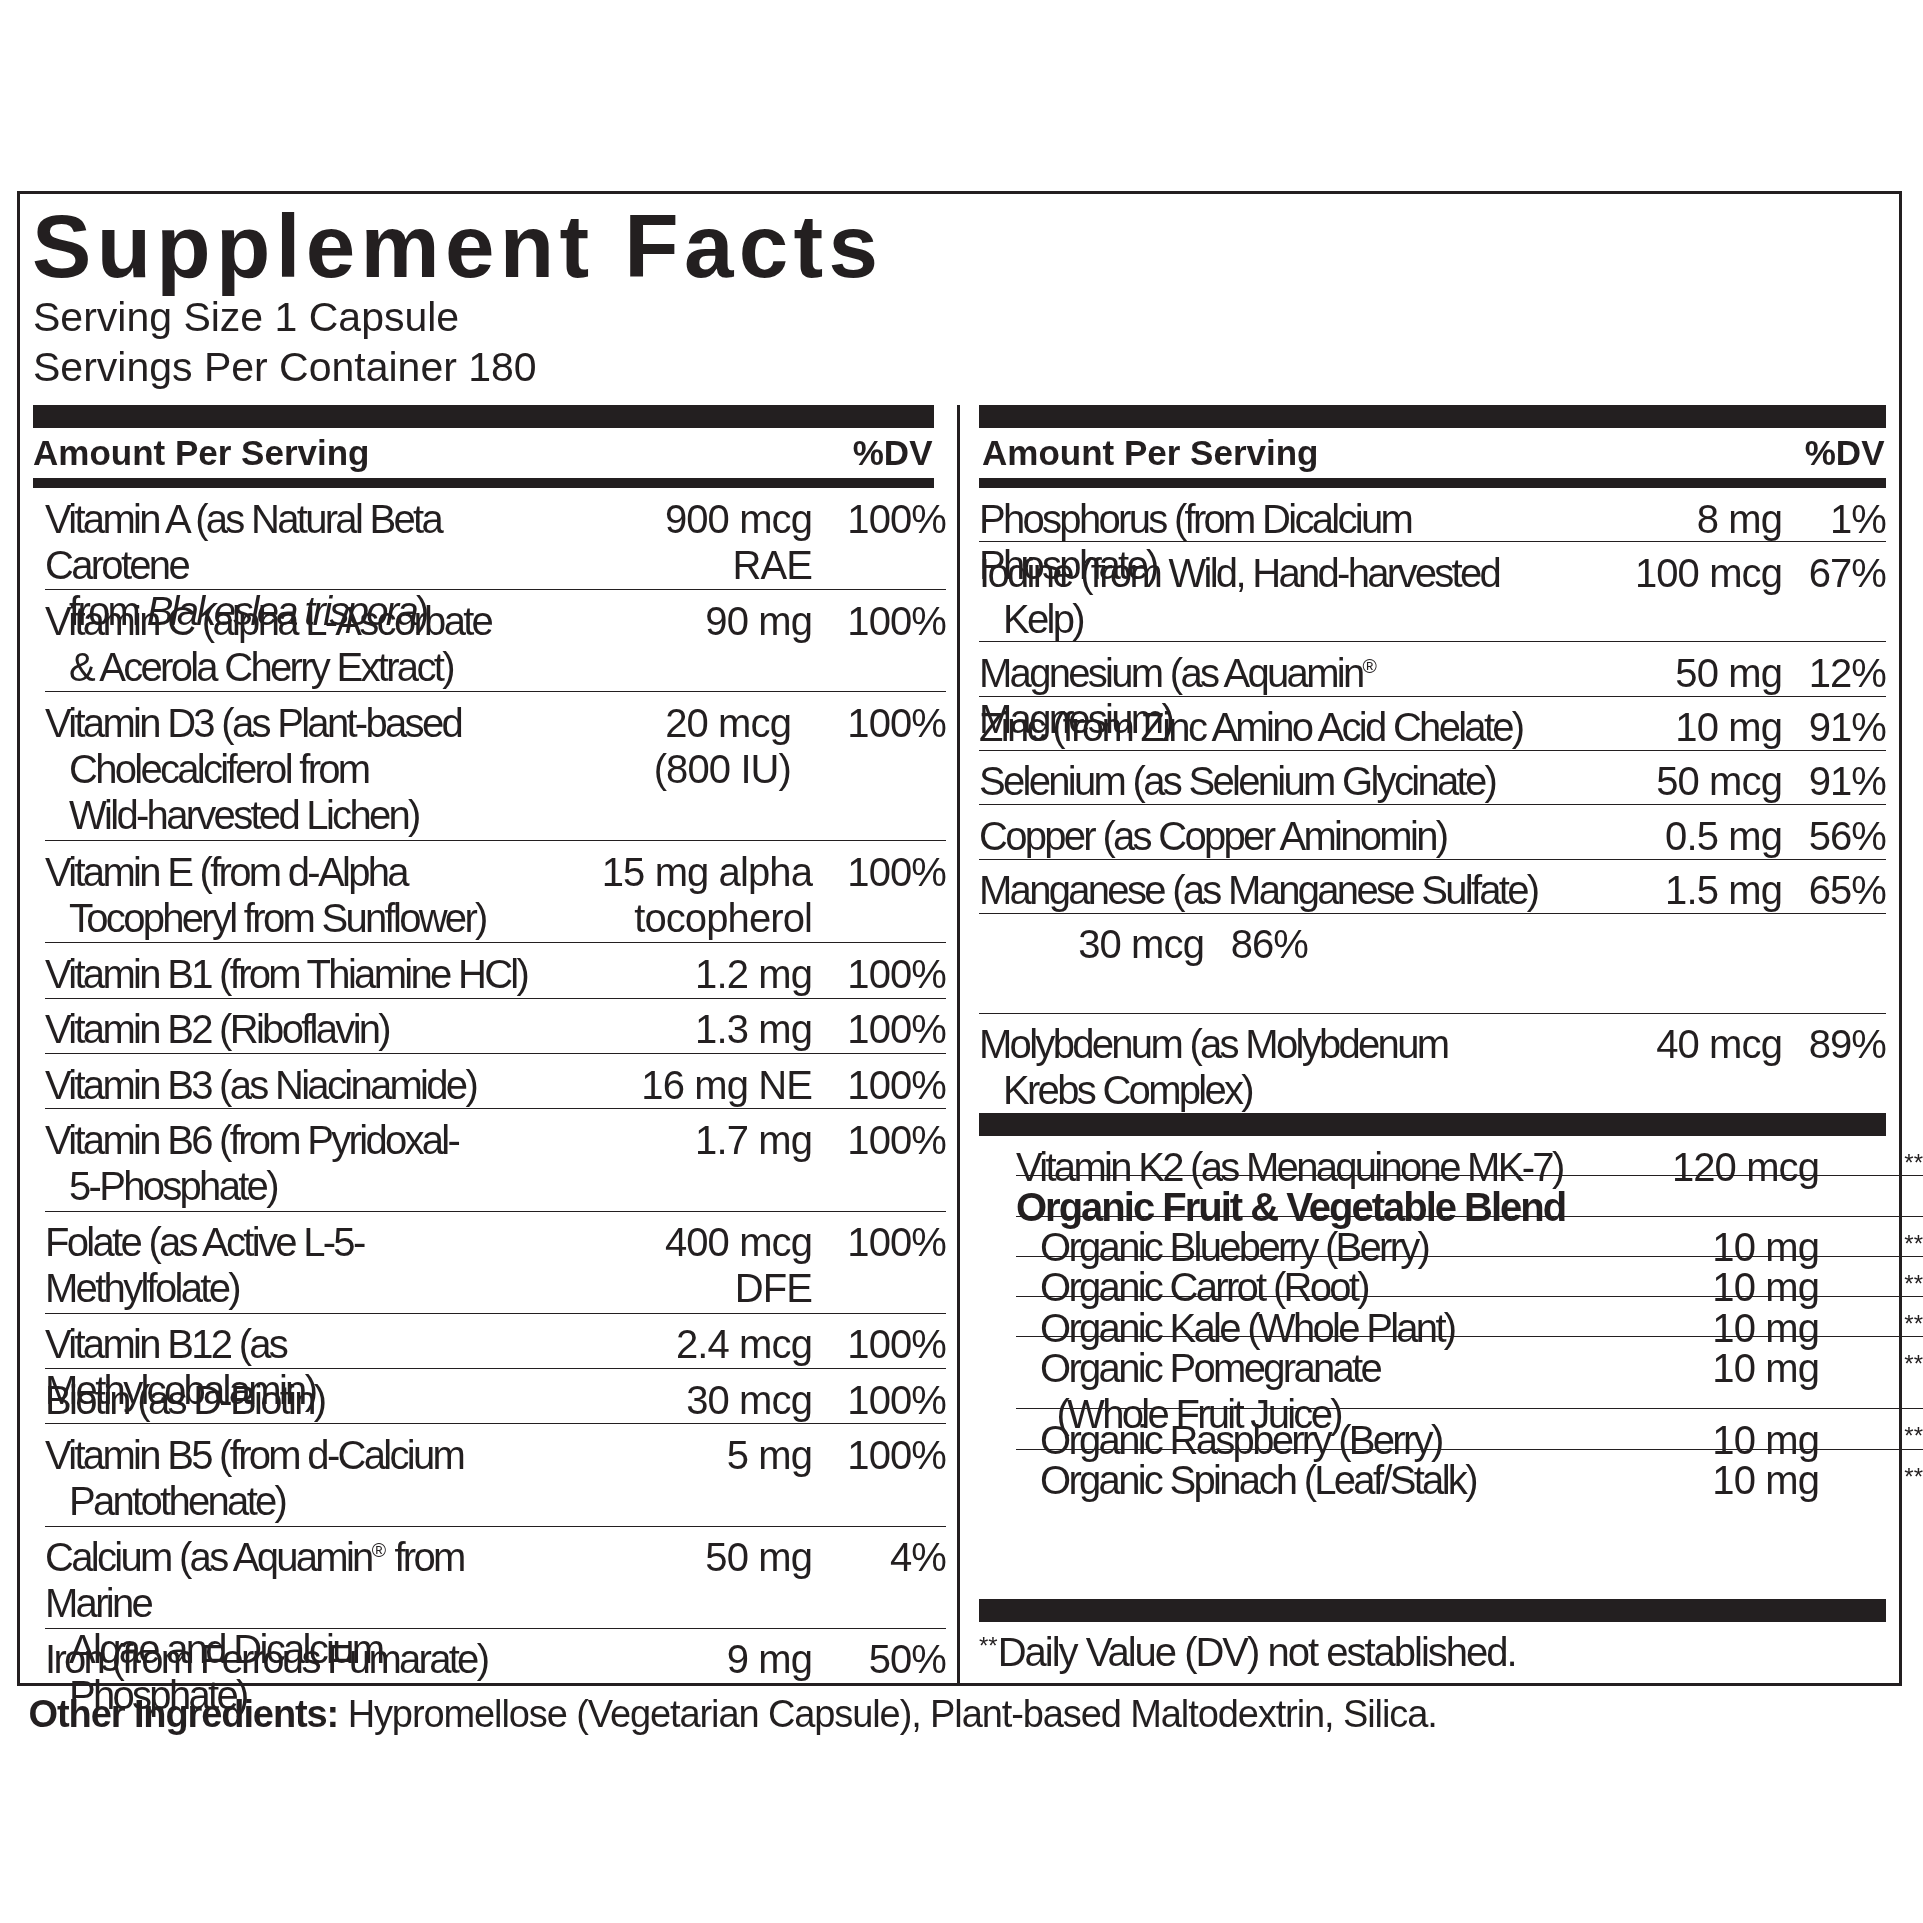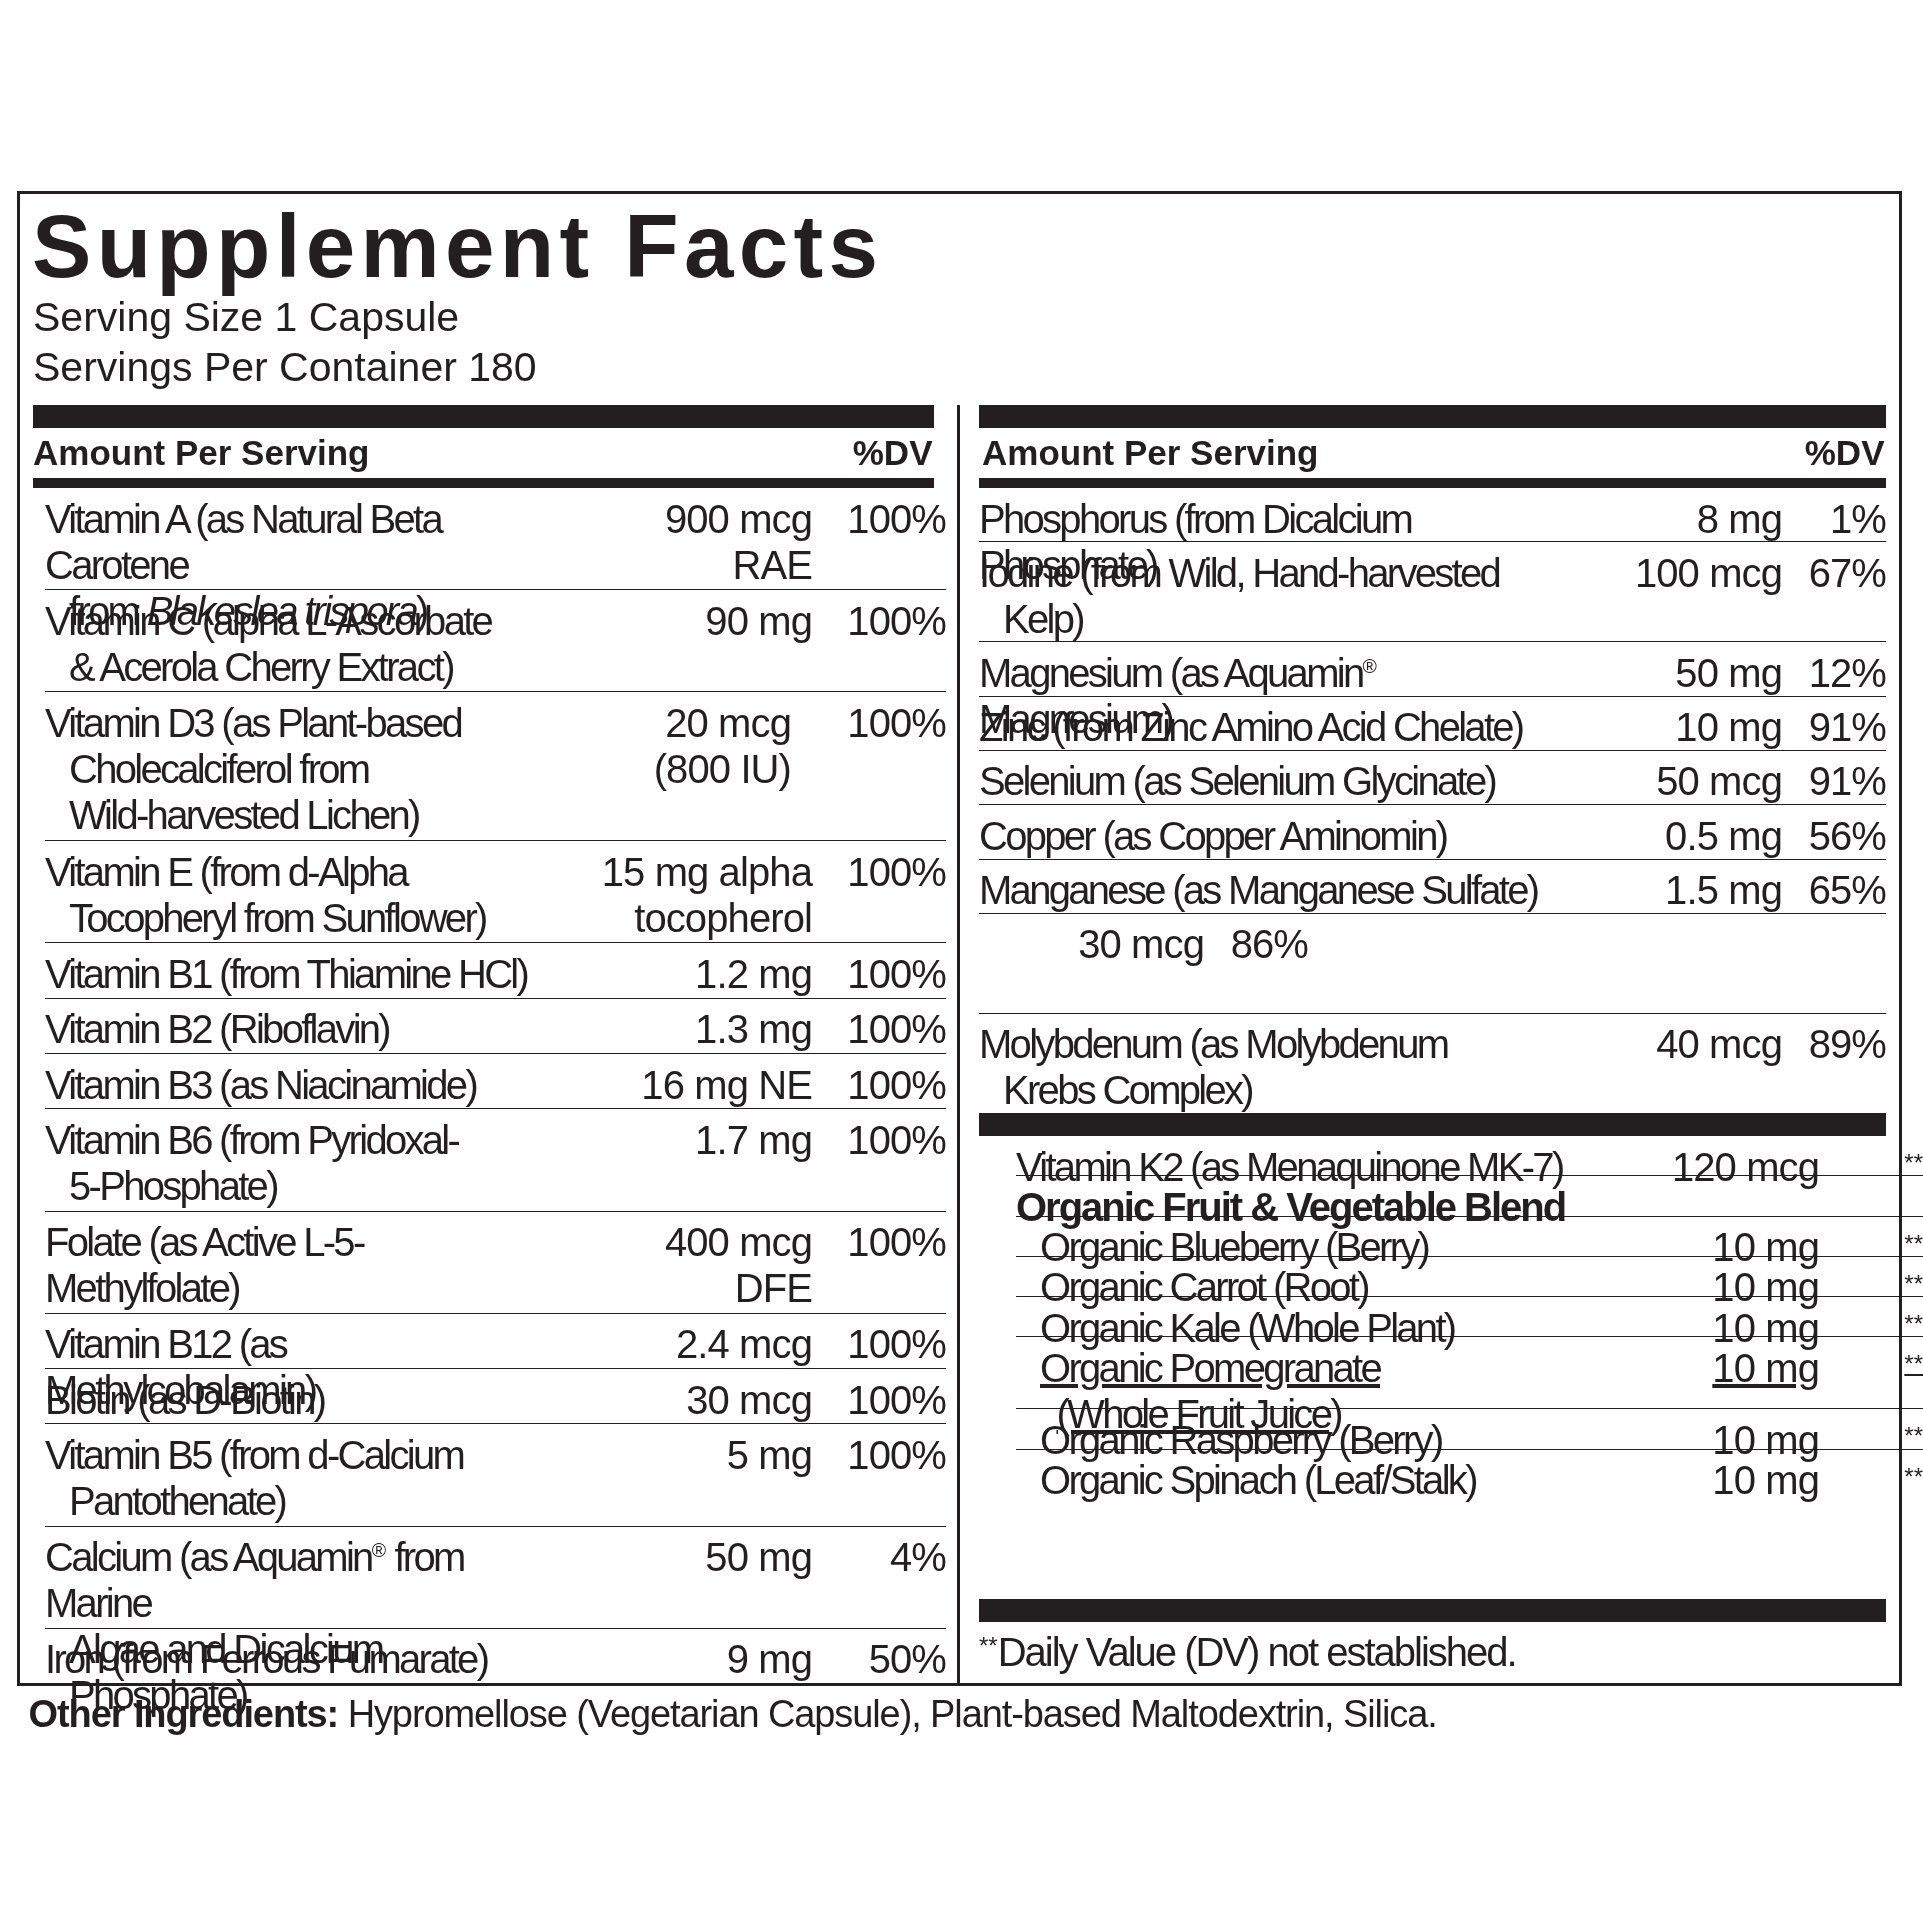--- a/index.html
+++ b/index.html
@@ -211,21 +211,21 @@
     <div class="row sub" style="flex-grow: 1;">
       <div class="name"><span>Organic Carrot (Root)</span></div>
       <div class="amt">10 mg</div>
       <div class="dv ast">**</div>
     </div>
     <div class="row sub" style="flex-grow: 1;">
       <div class="name"><span>Organic Kale (Whole Plant)</span></div>
       <div class="amt">10 mg</div>
       <div class="dv ast">**</div>
     </div>
-    <div class="row sub" style="flex-grow: 2; text-decoration: underline;">
+    <div class="row sub" style="flex-grow: 2;">
       <div class="name"><span>Organic Pomegranate</span><span class="l2" style="white-space: pre-line;">(Whole Fruit Juice)</span></div>
       <div class="amt">10 mg</div>
       <div class="dv ast">**</div>
     </div>
     <div class="row sub" style="flex-grow: 1;">
       <div class="name"><span>Organic Raspberry (Berry)</span></div>
       <div class="amt">10 mg</div>
       <div class="dv ast">**</div>
     </div>
     <div class="row no-line sub" style="flex-grow: 1;">

